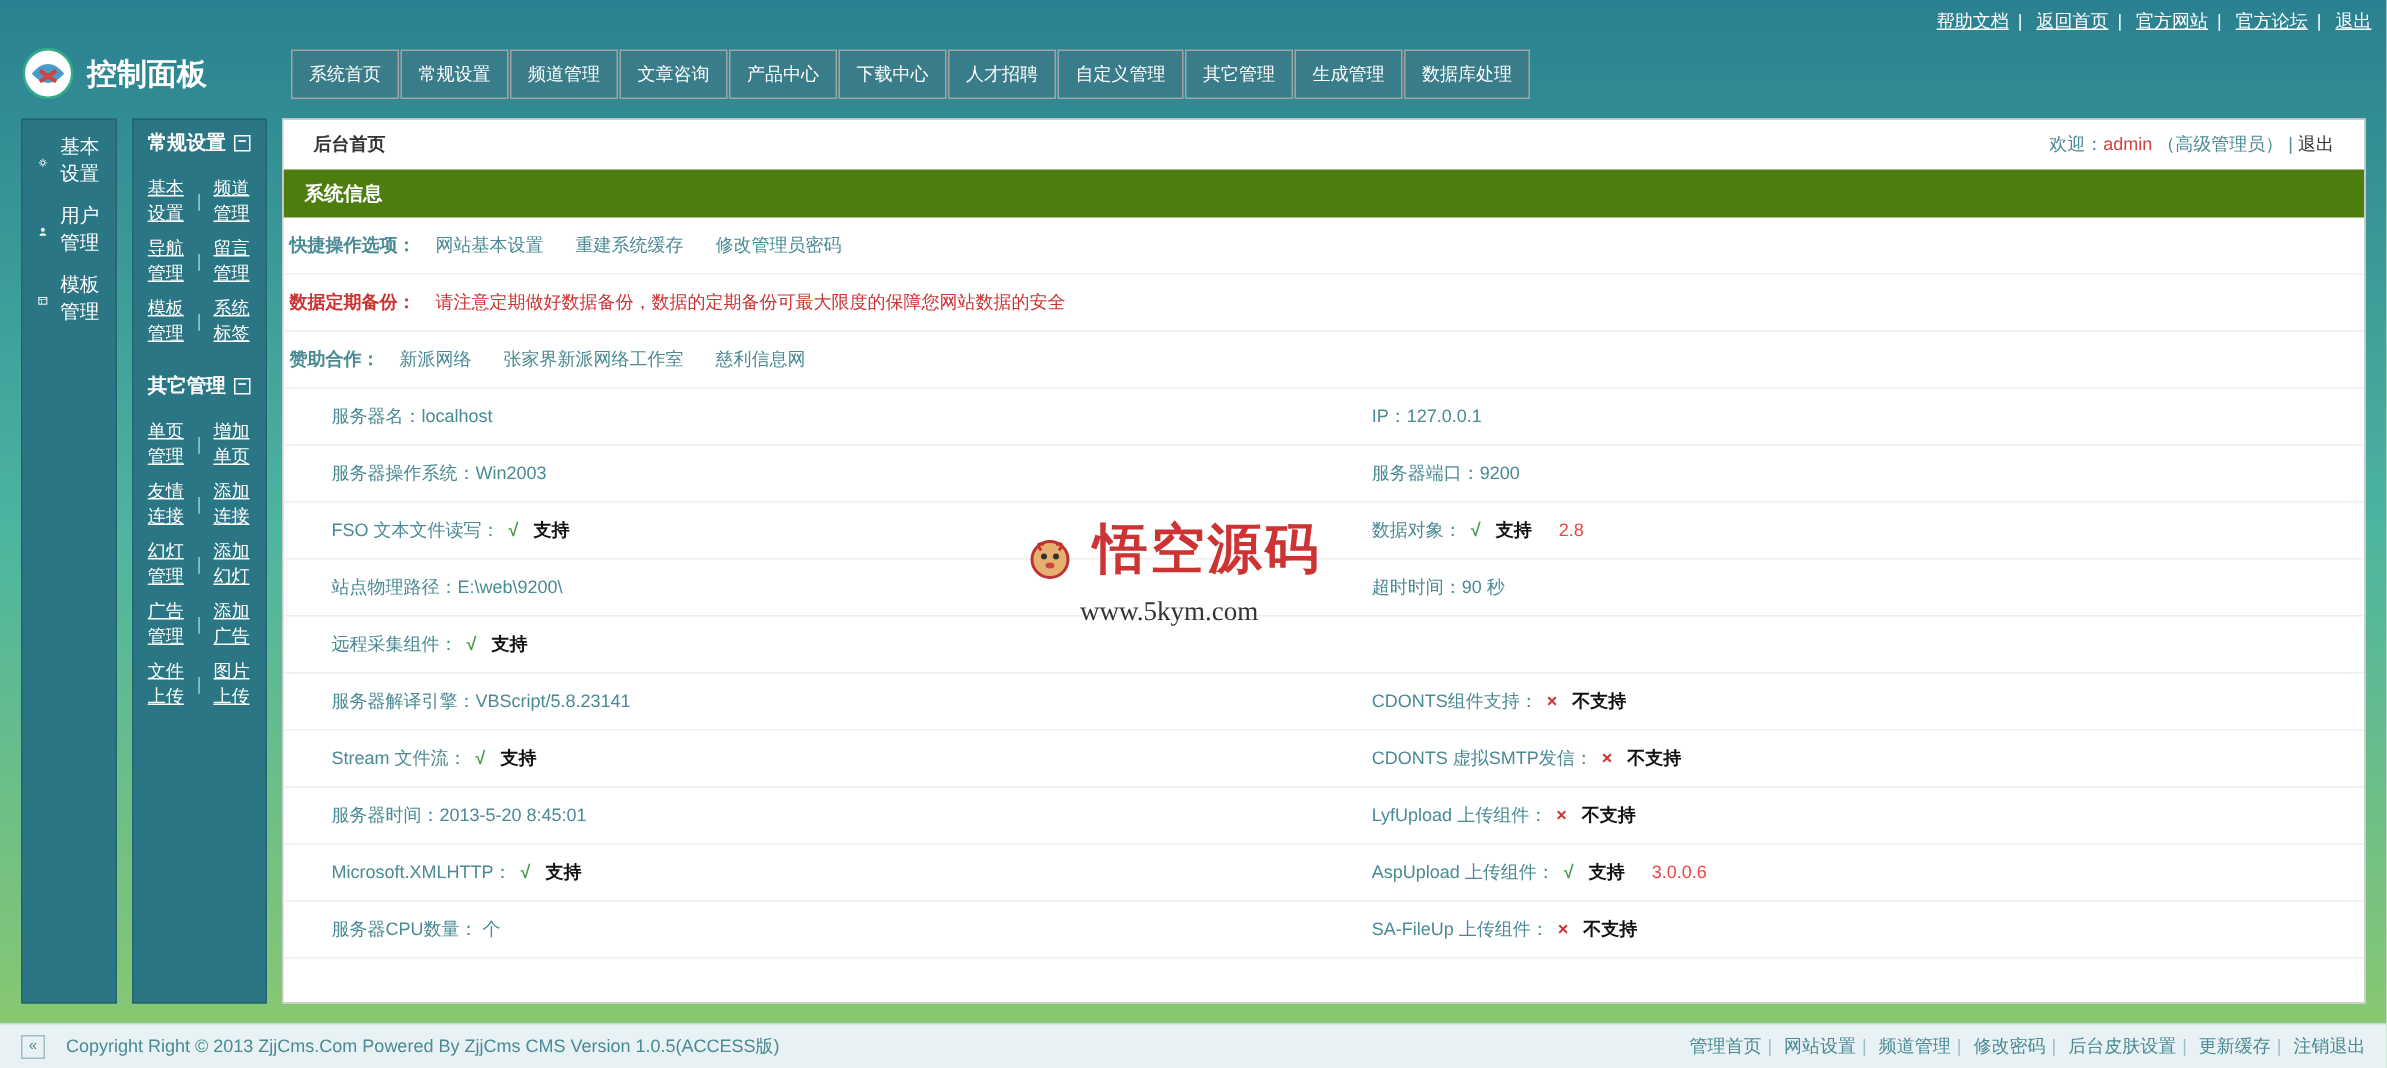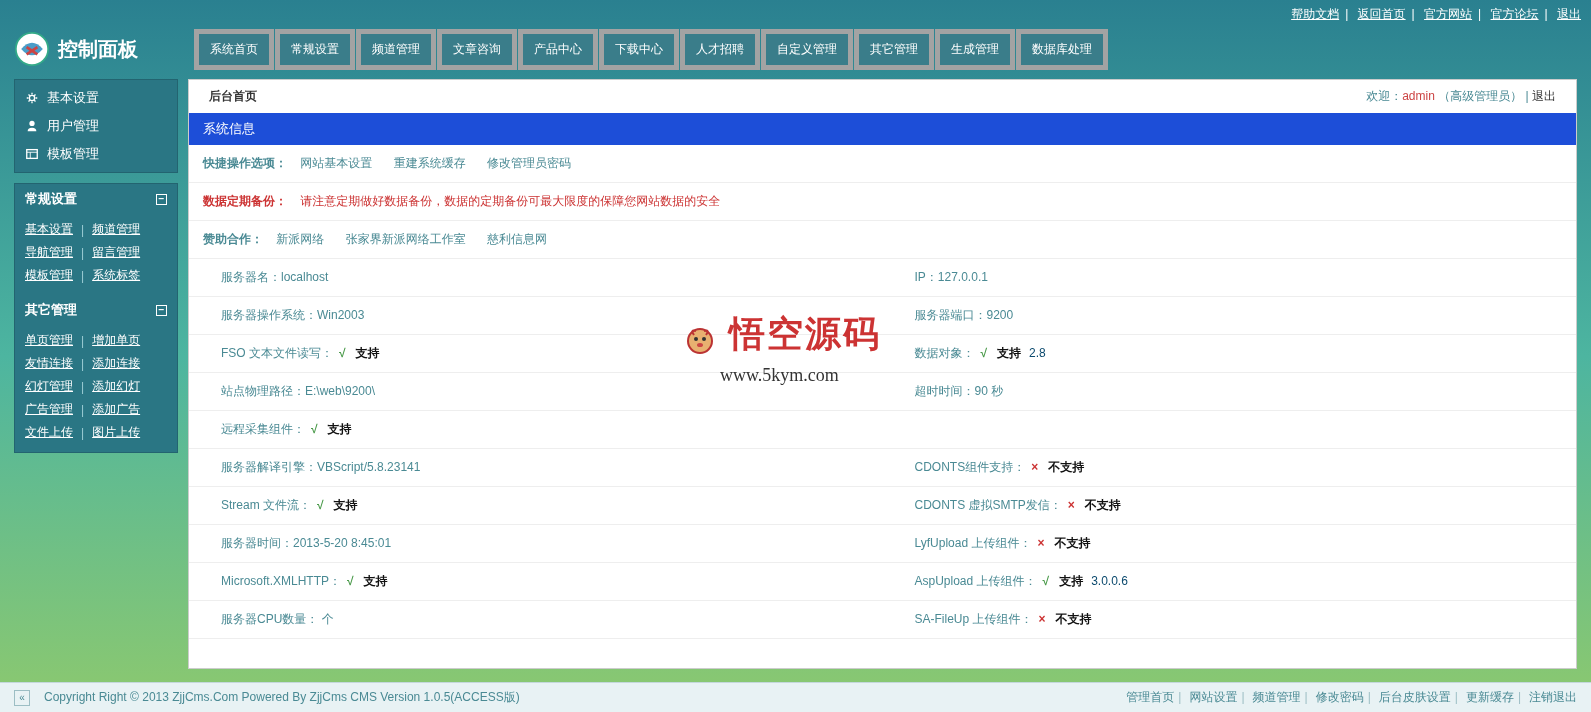--- a/index.html
+++ b/index.html
@@ -5,53 +5,53 @@
 * { margin: 0; padding: 0; box-sizing: border-box; }
 body { font-family: "Microsoft YaHei", Arial, sans-serif; font-size: 12px; background: linear-gradient(180deg, #2a8090 0%, #4db5a0 50%, #8dc96e 100%); height: 712px; width: 1591px; overflow: hidden; }
 .top-links { text-align: right; padding: 6px 6px; color: #fff; font-size: 12px; }
 .top-links a { color: #fff; text-decoration: underline; cursor: pointer; margin: 0 4px; }
 .top-links .sep { margin: 0 2px; }
 .header { display: flex; align-items: center; height: 40px; padding-left: 14px; }
 .logo-box { display: flex; align-items: center; gap: 8px; width: 168px; }
 .logo-icon { width: 36px; height: 36px; }
 .logo-text { color: #fff; font-size: 20px; font-weight: bold; }
 .nav-tabs { display: flex; gap: 1px; margin-left: 12px; }
-.nav-tabs .tab { background: #3a7d8a; color: #fff; padding: 7px 11px; border: 5px solid #a3a3a3; font-size: 12px; cursor: pointer; }
+.nav-tabs .tab { background: #3a7d8a; color: #fff; padding: 7px 11px; border: 1px solid #a3a3a3; font-size: 12px; cursor: pointer; }
 .main-wrap { display: flex; gap: 10px; padding: 10px 14px 0 14px; height: 600px; }
-.sidebar { width: 164px; display: flex; flex-direction: column; gap: 10px; }
+.sidebar { width: 164px; display: flex; flex-direction: row; gap: 10px; }
 .side-block { background: #2a7684; border: 1px solid #236470; padding: 4px 0; }
 .side-block .side-item { color: #fff; padding: 5px 10px; display: flex; align-items: center; gap: 8px; cursor: pointer; font-size: 13px; }
 .side-icon { width: 14px; height: 14px; display: inline-block; }
 .side-panel { background: #2a7684; border: 1px solid #236470; color: #fff; }
 .side-panel-hd { display: flex; justify-content: space-between; align-items: center; padding: 6px 10px; font-size: 13px; font-weight: bold; }
 .side-panel-hd .toggle { width: 11px; height: 11px; border: 1px solid #fff; display: flex; align-items: center; justify-content: center; font-size: 10px; line-height: 1; cursor: pointer; }
 .side-links { padding: 4px 10px 8px 10px; }
 .side-link-row { display: flex; align-items: center; padding: 3px 0; }
 .side-link-row a { color: #fff; text-decoration: underline; cursor: pointer; }
 .side-link-row .s-sep { margin: 0 8px; color: #9cced6; }
 .content { flex: 1; background: #fff; border: 1px solid #ccc; overflow-y: auto; }
 .breadcrumb { display: flex; justify-content: space-between; align-items: center; padding: 8px 20px; font-size: 12px; }
 .breadcrumb .bc-left { font-weight: bold; color: #333; }
 .breadcrumb .bc-right { color: #4a8a94; }
 .bc-right .user { color: #c44; }
 .bc-right .role { color: #4a8a94; }
-.section-hd { background: #1d4ed8; color: #fff; padding: 7px 14px; font-size: 13px; font-weight: normal; }
-.info-row { padding: 10px 14px; border-bottom: 1px solid #eee; color: #4a8a94; font-size: 12px; }
+.section-hd { background: #4d7c0f; color: #fff; padding: 7px 14px; font-size: 13px; font-weight: bold; }
+.info-row { padding: 10px 4px; border-bottom: 1px solid #eee; color: #4a8a94; font-size: 12px; }
 .info-row .tlabel { color: #4a8a94; font-weight: bold; margin-right: 10px; }
 .info-row .tlabel.red { color: #c33; }
 .info-row a { color: #4a8a94; text-decoration: none; margin-right: 18px; cursor: pointer; }
 .info-row .txt { color: #555; }
 .info-table { width: 100%; }
 .info-table .trow { display: flex; border-bottom: 1px solid #eee; }
 .info-table .tcell { width: 50%; padding: 10px 32px; color: #4a8a94; font-size: 12px; }
 .chk { color: #4a9a4a; font-weight: bold; margin: 0 6px; }
 .cross { color: #c33; font-weight: bold; margin: 0 6px; }
 .stat { color: #111; font-weight: bold; margin-left: 4px; }
-.ver { color: #0c4a6e; margin-left: 8px; }
-.watermark { position: absolute; left: 680px; top: 310px; font-family: "SimSun", serif; pointer-events: none; }
+.ver { color: #ef4444; margin-left: 18px; }
+.watermark { position: absolute; left: 680px; top: 342px; font-family: "SimSun", serif; pointer-events: none; }
 .wm-title { font-size: 36px; color: #c33; font-weight: bold; letter-spacing: 2px; }
 .wm-url { font-size: 18px; color: #333; margin-top: 2px; margin-left: 40px; }
 .wm-icon { display: inline-block; vertical-align: middle; margin-right: 6px; }
 .footer { position: absolute; bottom: 0; left: 0; right: 0; background: #e8f2f4; border-top: 1px solid #c4d8dc; padding: 6px 14px; display: flex; justify-content: space-between; align-items: center; font-size: 12px; color: #4a8a94; }
 .footer .fl { display: flex; align-items: center; gap: 14px; }
 .footer .fr a { color: #4a8a94; margin-left: 4px; cursor: pointer; }
 .footer .fr .sep { margin: 0 4px; color: #9cbec4; }
 .collapse-btn { width: 16px; height: 16px; border: 1px solid #9cbec4; display: flex; align-items: center; justify-content: center; cursor: pointer; font-size: 10px; }
 </style>
 </head>

